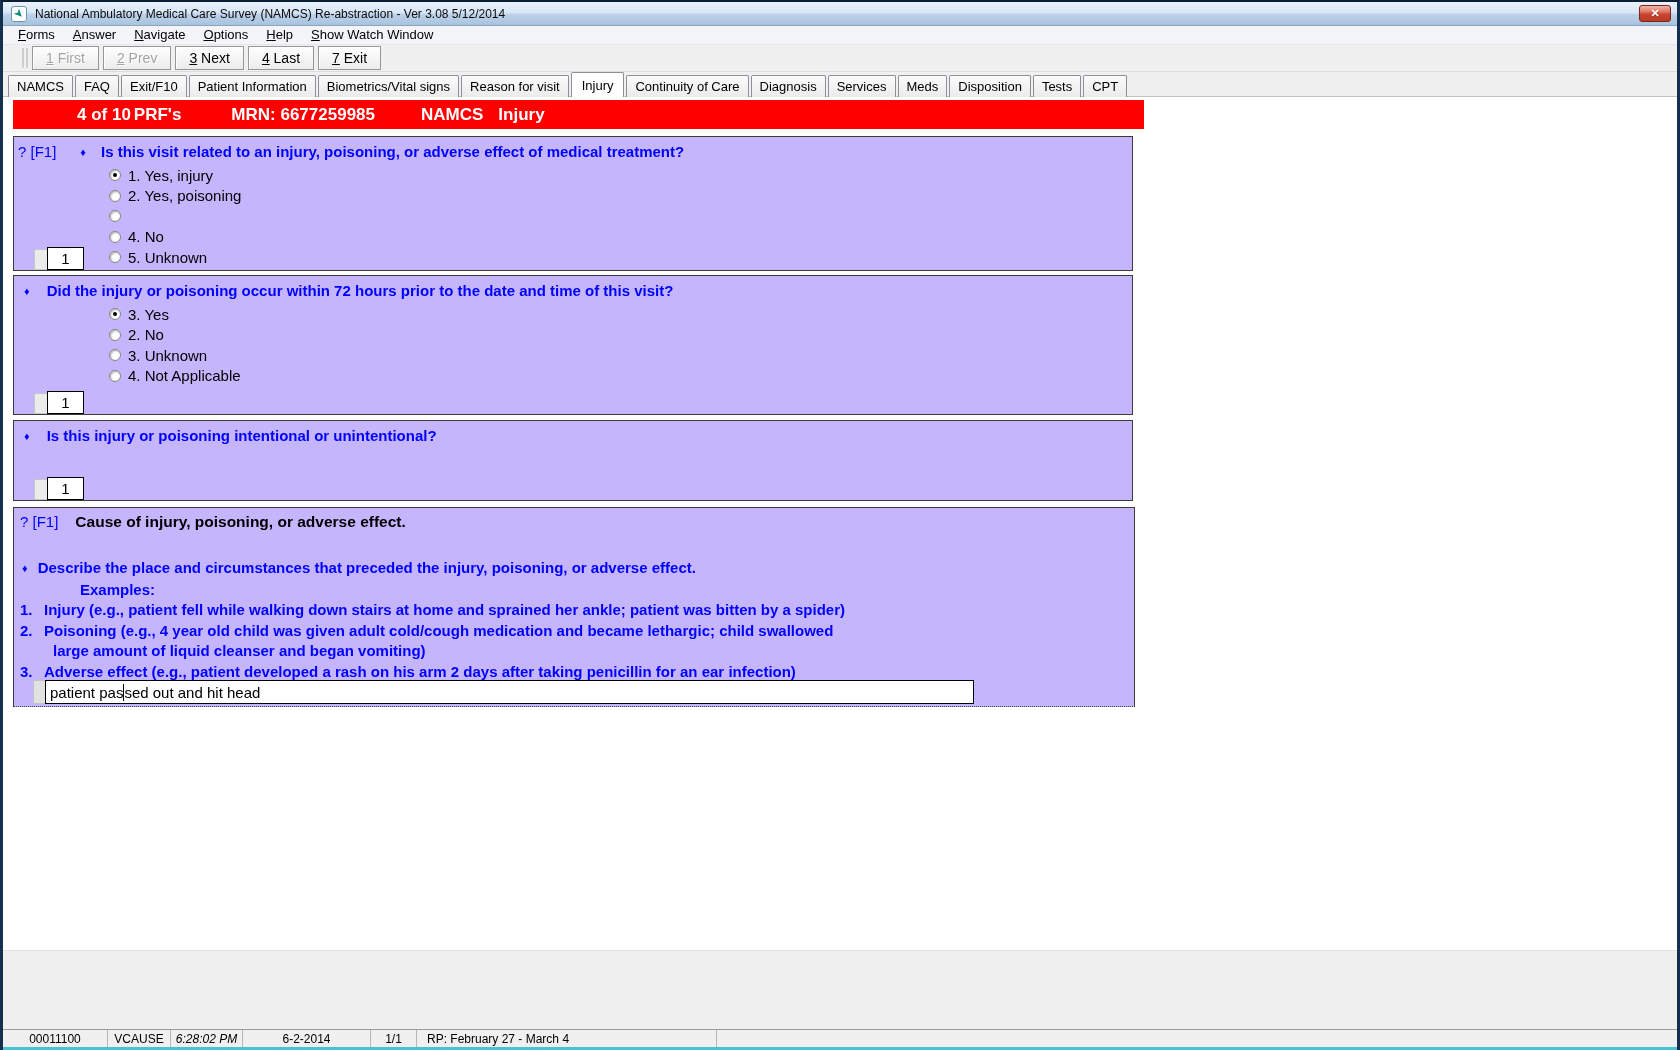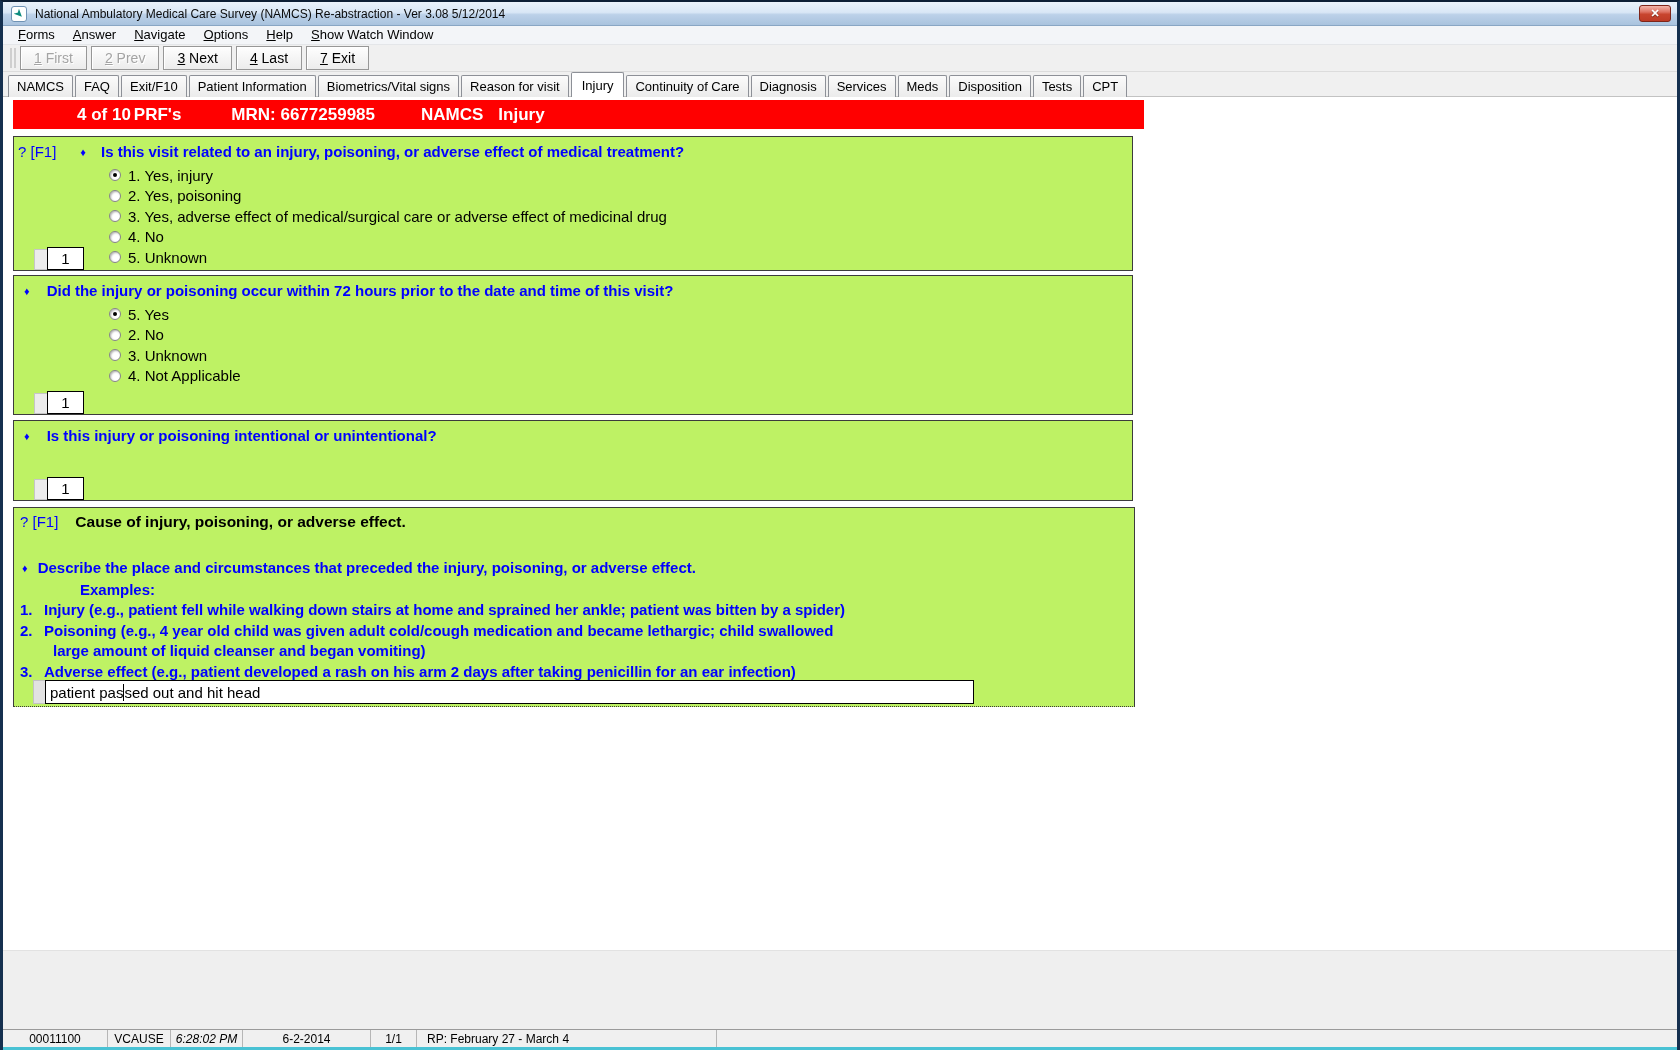--- a/index.html
+++ b/index.html
@@ -37,21 +37,21 @@
   }
   
   .menubar {
     height:19px; flex:0 0 19px; background:#f3f5f8; border-bottom:1px solid #e4e6e9;
     display:flex; align-items:center; padding-left:6px; font-size:13px; color:#000;
   }
   .menu-item { padding:1px 9px 2px 9px; }
   
   .toolbar {
     height:27px; flex:0 0 27px; background:#f0f0f0; border-bottom:1px solid #dcdcdc;
-    display:flex; align-items:center; padding-left:7px;
+    display:flex; align-items:center; padding-left:19px;
   }
   .gripper {
     width:6px; height:20px; margin-right:4px;
     border-left:2px solid #cfcfcf; border-right:2px solid #cfcfcf;
   }
   .tb-btn {
     appearance:none; font-family:inherit; font-size:14px; color:#000;
     height:24px; padding:0 13px; margin-right:4px;
     background:linear-gradient(#fefefe, #ececec);
     border:1px solid #979797; box-shadow:inset 1px 1px 0 rgba(255,255,255,.95);
@@ -77,21 +77,21 @@
   .banner {
     width:1131px; height:29px; background:#ff0000; color:#fff;
     font-size:17px; font-weight:bold; display:flex; align-items:center;
   }
   .banner .b-progress { margin-left:64px; }
   .banner .b-unit { margin-left:3px; }
   .banner .b-mrn { margin-left:50px; }
   .banner .b-survey { margin-left:46px; }
   .banner .b-section { margin-left:15px; }
   .panel {
-    width:1120px; background:#bef264; border:1px solid #3c3c3c; position:relative;
+    width:1120px; background:#c4b5fd; border:1px solid #3c3c3c; position:relative;
   }
   .panel.p1 { height:135px; margin-top:7px; }
   .panel.p2 { height:140px; margin-top:4px; }
   .panel.p3 { height:81px; margin-top:5px; }
   .panel.p4 { height:200px; width:1122px; margin-top:6px; border-bottom-style:dotted; }
   .q-header { display:flex; align-items:baseline; padding-top:6px; font-size:15px; }
   .q-help { color:#0000ff; }
   .p1 .q-help { margin-left:4px; }
   .q-bullet { color:#0000ff; font-size:11px; position:relative; top:-1px; }
   .p1 .q-bullet { margin-left:24px; }
@@ -214,21 +214,20 @@
           <div class="radio-row">
             <span class="radio sel"></span>
             <span class="radio-label">1. Yes, injury</span>
           </div>
           <div class="radio-row">
             <span class="radio"></span>
             <span class="radio-label">2. Yes, poisoning</span>
           </div>
           <div class="radio-row">
             <span class="radio"></span>
-            <span class="radio-label">3. Yes, adverse effect of medical/surgical care or adverse effect of medicinal drug</span>
           </div>
           <div class="radio-row">
             <span class="radio"></span>
             <span class="radio-label">4. No</span>
           </div>
           <div class="radio-row">
             <span class="radio"></span>
             <span class="radio-label">5. Unknown</span>
           </div>
         </div>
@@ -239,21 +238,21 @@
     </div>
 
     <div class="panel p2">
       <div class="q-header">
         <span class="q-bullet">♦</span>
         <span class="q-text">Did the injury or poisoning occur within 72 hours prior to the date and time of this visit?</span>
       </div>
       <div class="radio-list">
           <div class="radio-row">
             <span class="radio sel"></span>
-            <span class="radio-label">5. Yes</span>
+            <span class="radio-label">3. Yes</span>
           </div>
           <div class="radio-row">
             <span class="radio"></span>
             <span class="radio-label">2. No</span>
           </div>
           <div class="radio-row">
             <span class="radio"></span>
             <span class="radio-label">3. Unknown</span>
           </div>
           <div class="radio-row">

